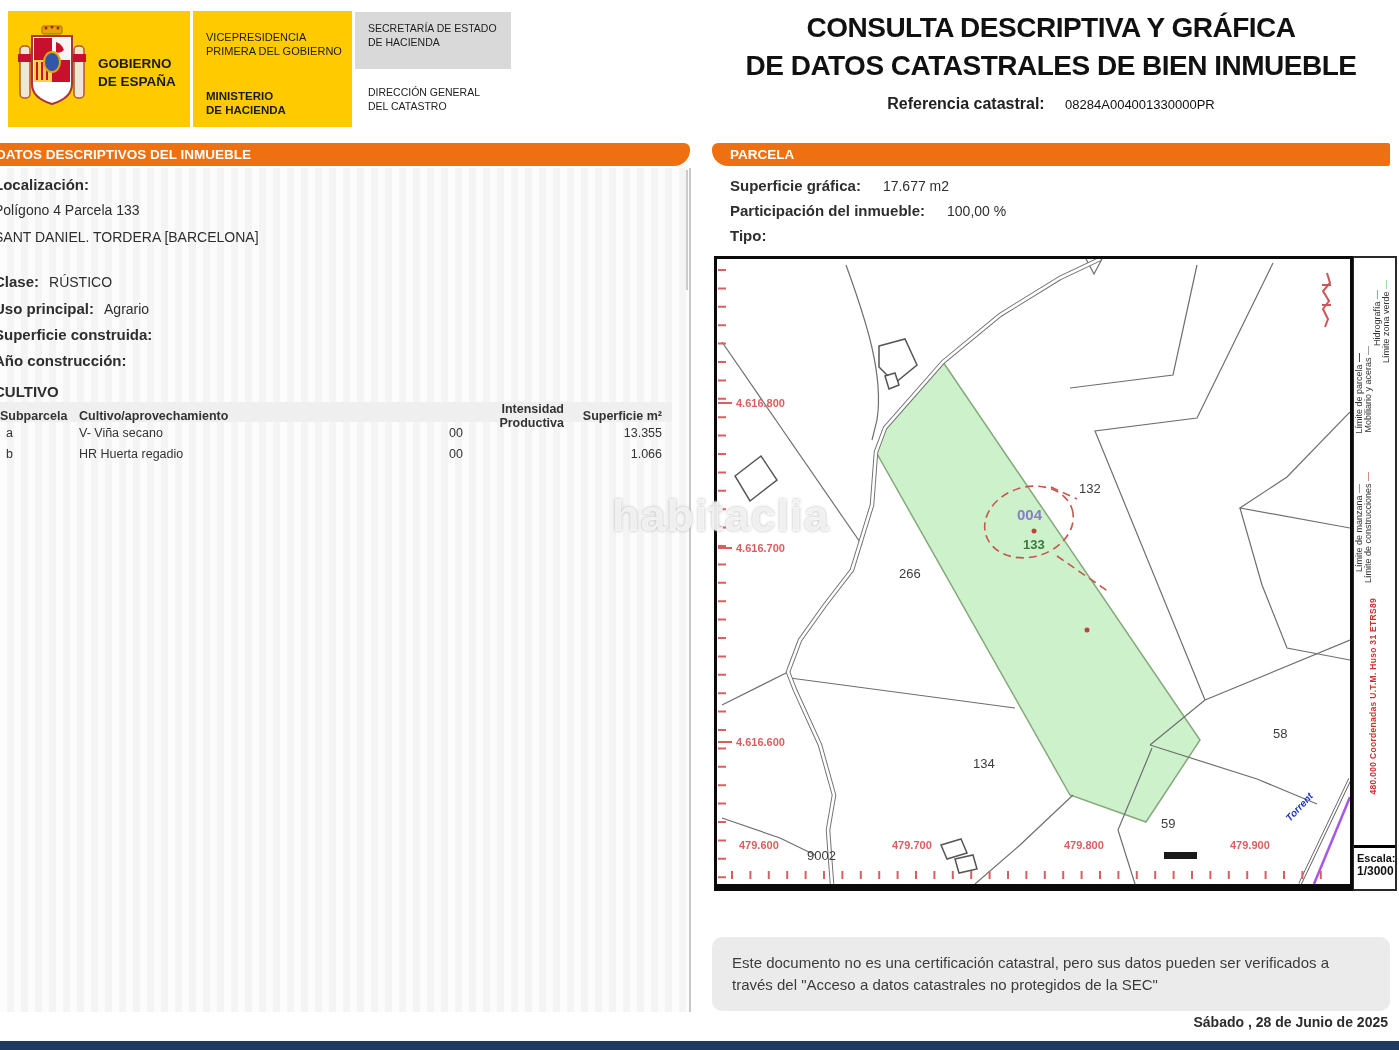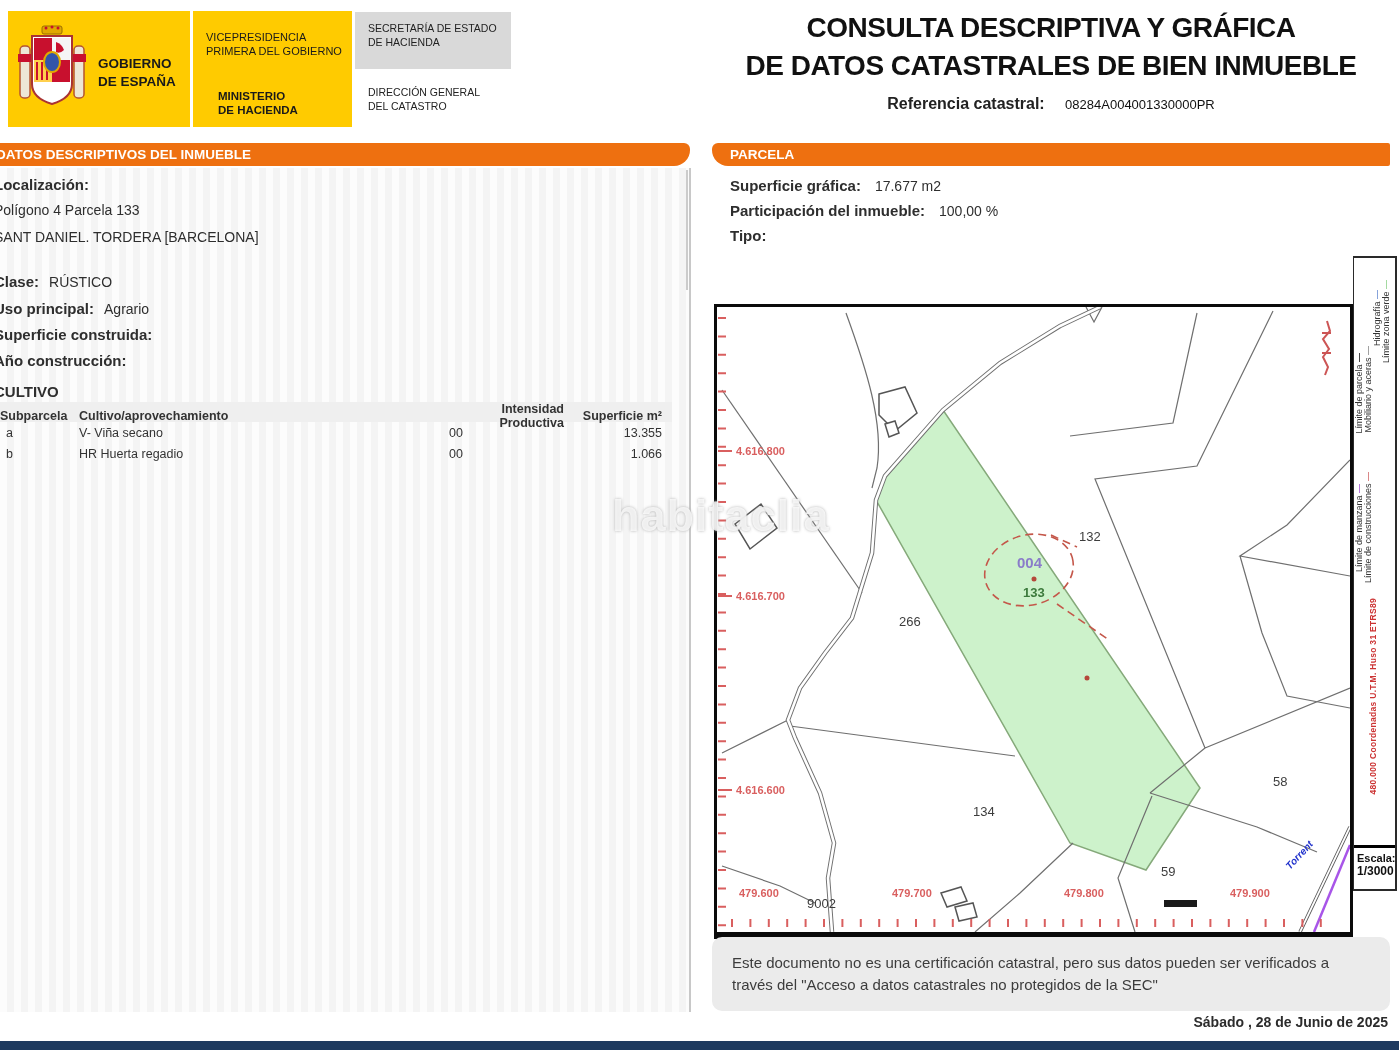--- a/index.html
+++ b/index.html
@@ -6,21 +6,21 @@
   .page{position:relative;width:1399px;height:1050px;background:#ffffff;overflow:hidden;
         font-family:"Liberation Sans",sans-serif;color:#222;}
   .abs{position:absolute;}
   .prewrap{white-space:pre-line;}
 
   
   .gov-yellow{left:8px;top:11px;width:344px;height:116px;background:#FFCB00;}
   .gov-divider{left:182px;top:0;width:3px;height:116px;background:#fff;}
   .gob-text{left:90px;top:44px;font-size:13.5px;font-weight:bold;line-height:1.3;color:#1a1a1a;}
   .vice-text{left:198px;top:20px;font-size:11px;font-weight:normal;line-height:1.25;color:#1a1a1a;}
-  .mini-text{left:198px;top:78px;font-size:11.5px;font-weight:bold;line-height:1.25;color:#1a1a1a;margin-left:12px;}
+  .mini-text{left:198px;top:78px;font-size:11.5px;font-weight:bold;line-height:1.25;color:#1a1a1a;}
   .gray-box{left:355px;top:12px;width:156px;height:57px;background:#D9D9D9;}
   .sec-text{left:13px;top:9px;font-size:10.5px;line-height:1.35;color:#222;}
   .dgc-text{left:368px;top:85px;font-size:10.5px;line-height:1.35;color:#222;}
 
   .title-wrap{left:712px;top:12px;width:678px;text-align:center;}
   .title-l1{font-size:28px;font-weight:800;letter-spacing:-0.5px;color:#111;}
   .title-l2{font-size:28px;font-weight:800;letter-spacing:-0.5px;color:#111;margin-top:6px;}
   .ref-row{margin-top:13px;font-size:16px;}
   .ref-label{font-weight:bold;color:#222;}
   .ref-value{font-size:13px;margin-left:16px;color:#111;}
@@ -44,25 +44,25 @@
 
   .cultivo-table{left:-6px;top:402px;width:678px;z-index:2;font-size:12.5px;color:#333;}
   .trow{display:grid;grid-template-columns:85px 358px 127px 102px;align-items:center;}
   .thead{background:#efefef;height:20px;font-weight:bold;}
   .tbody-row{height:21px;}
   .c1{padding-left:6px;} .tbody-row .c1{padding-left:12px;}
   .c3h{text-align:right;} .c3{padding-left:12px;}
   .c4{text-align:right;padding-right:4px;}
 
   
-  .rp-field{display:flex;align-items:center;gap:14px;z-index:2;}
+  .rp-field{display:flex;align-items:center;gap:22px;z-index:2;}
 
   
   .map-box{left:714px;top:256px;width:639px;height:635px;border:3px solid #0a0a0a;
-           border-bottom-width:7px;box-sizing:border-box;background:#fff;z-index:1;margin-top:48px;}
+           border-bottom-width:7px;box-sizing:border-box;background:#fff;z-index:1;}
   .map-box svg{display:block;}
 
   
   .legend{left:1353px;top:256px;width:44px;height:635px;border:2px solid #2a2a2a;border-left-width:1px;
           box-sizing:border-box;background:#fff;z-index:2;}
   .vitem{position:absolute;writing-mode:vertical-rl;transform:rotate(180deg);
          font-size:9px;color:#333;white-space:nowrap;line-height:1;}
   .lg-dash{font-weight:bold;}
   .rednote{position:absolute;writing-mode:vertical-rl;transform:rotate(180deg);
            font-size:8.5px;font-weight:700;color:#CC3333;white-space:nowrap;letter-spacing:.3px;}

